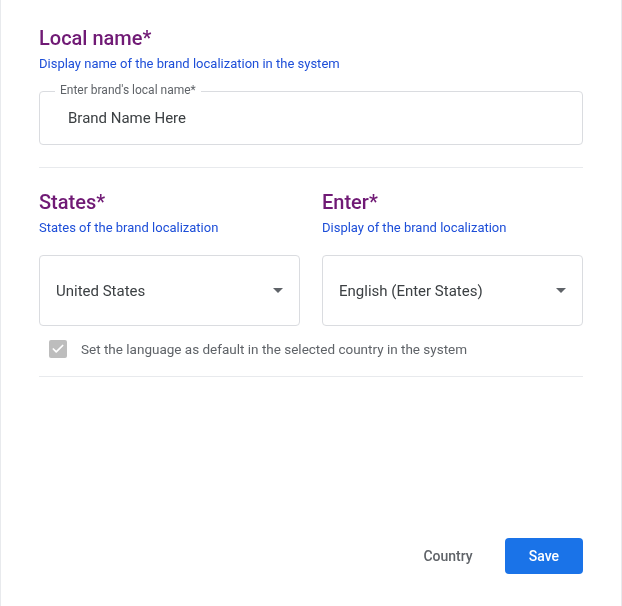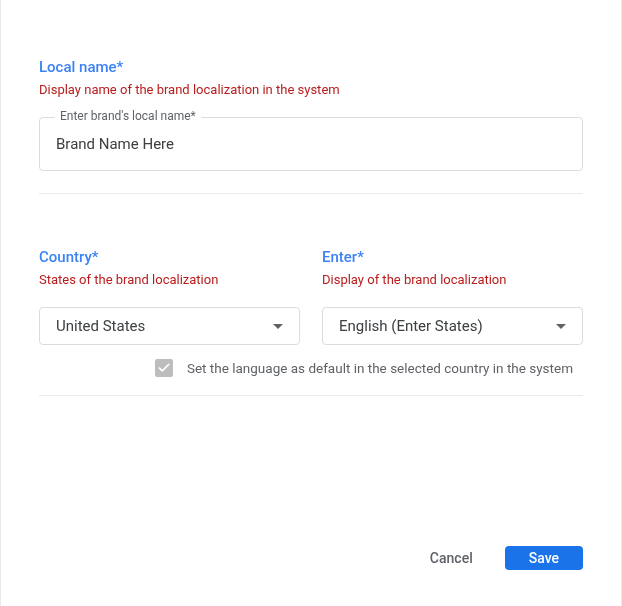--- a/index.html
+++ b/index.html
@@ -38,29 +38,28 @@
     }
     .field-group {
       padding-bottom: 22px;
     }
     .hr {
       border: none;
       border-top: 1px solid #e8eaed;
       margin: 0 0 22px 0;
     }
     .field-label {
-      font-size: 15px;
+      font-size: 20px;
       font-weight: 500;
-      color: #3b82f6;
+      color: #701a75;
       margin-bottom: 6px;
-      margin-top: 32px;
     }
     .field-desc {
       font-size: 13px;
-      color: #b91c1c;
+      color: #1d4ed8;
       margin-bottom: 20px;
     }
     .outlined-field {
       position: relative;
       margin-top: 6px;
     }
     .outlined-field .floating-label {
       position: absolute;
       top: -8px;
       left: 16px;
@@ -68,38 +67,38 @@
       padding: 0 5px;
       font-size: 12px;
       color: #5f6368;
       line-height: 14px;
     }
     .text-input {
       width: 100%;
       height: 54px;
       border: 1px solid #dadce0;
       border-radius: 4px;
-      padding: 0 16px;
+      padding: 0 28px;
       font-size: 15px;
       color: #3c4043;
       font-family: inherit;
       outline: none;
     }
     .row {
       display: flex;
       gap: 22px;
     }
     .col {
       flex: 1;
       min-width: 0;
     }
     .select-field {
       position: relative;
       width: 100%;
-      height: 38px;
+      height: 71px;
       border: 1px solid #dadce0;
       border-radius: 4px;
       display: flex;
       align-items: center;
       padding: 0 16px;
       cursor: pointer;
       background: #fff;
     }
     .select-value {
       flex: 1;
@@ -115,21 +114,20 @@
       border-left: 5px solid transparent;
       border-right: 5px solid transparent;
       border-top: 5px solid #5f6368;
       margin-left: 8px;
     }
     .checkbox-row {
       display: flex;
       align-items: center;
       gap: 14px;
       padding: 14px 10px 18px 10px;
-      justify-content: flex-end;
     }
     .checkbox {
       width: 18px;
       height: 18px;
       border-radius: 2px;
       background: #bdbdbd;
       display: flex;
       align-items: center;
       justify-content: center;
       flex-shrink: 0;
@@ -161,21 +159,21 @@
       padding: 8px 12px;
       font-family: inherit;
     }
     .btn-primary {
       background: #1a73e8;
       border: none;
       color: #fff;
       font-size: 14px;
       font-weight: 500;
       padding: 0 24px;
-      height: 24px;
+      height: 36px;
       border-radius: 4px;
       cursor: pointer;
       font-family: inherit;
     }
   </style>
 </head>
 <body>
 
 <div class="dialog">
 
@@ -188,21 +186,21 @@
       <div class="outlined-field">
         <span class="floating-label">Enter brand's local name*</span>
         <input type="text" class="text-input" value="Brand Name Here" style="">
       </div>
     </div>
 
     <hr class="hr">
 
     <div class="row">
       <div class="col">
-        <div class="field-label">Country*</div>
+        <div class="field-label">States*</div>
         <div class="field-desc">States of the brand localization</div>
         <div class="select-field">
           <span class="select-value">United States</span>
           <span class="select-arrow"></span>
         </div>
       </div>
       <div class="col">
         <div class="field-label">Enter*</div>
         <div class="field-desc">Display of the brand localization</div>
         <div class="select-field">
@@ -219,17 +217,17 @@
         </svg>
       </div>
       <span class="checkbox-label">Set the language as default in the selected country in the system</span>
     </div>
 
     <hr class="hr">
 
   </div>
 
   <div class="dialog-footer">
-    <button class="btn-text">Cancel</button>
+    <button class="btn-text">Country</button>
     <button class="btn-primary">Save</button>
   </div>
 
 </div>
 
 </body></html>

